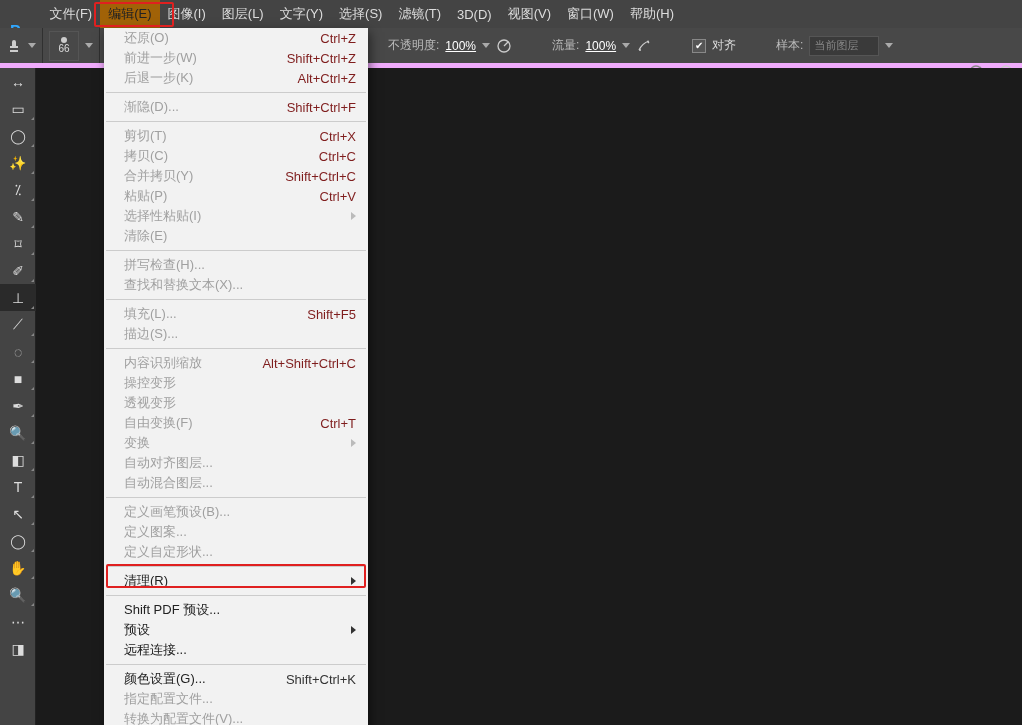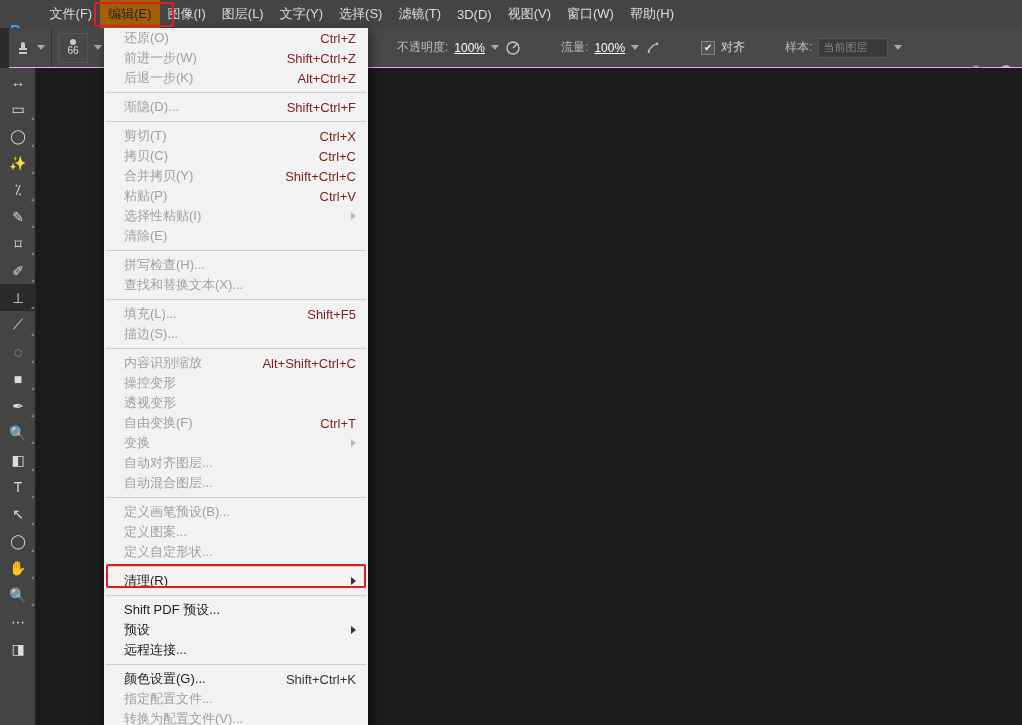--- a/index.html
+++ b/index.html
@@ -2,21 +2,21 @@
 <html><head>
 <meta charset="utf-8">
 <style>
 * { margin:0; padding:0; box-sizing:border-box; font-family:"Microsoft YaHei","PingFang SC",Arial,sans-serif; }
 body { background:#2a2a2a; color:#ccc; width:1022px; height:725px; overflow:hidden; position:relative; }
 .menubar { display:flex; align-items:center; height:28px; background:#444444; font-size:13px; color:#ddd; }
 .ps-logo { color:#31a8ff; font-weight:bold; font-size:16px; padding:0 12px 0 10px;margin-top:36px; }
 .menubar-item { padding:14px 8px; cursor:default;text-align:center; }
 .menubar-item.active { background:#a16207; color:#222; }
 
-.optionsbar { display:flex; align-items:flex-end; height:40px; background:#484848; border-bottom:1px solid #f0abfc; font-size:12px; color:#aaa; position:relative;margin-left:9px; }
+.optionsbar { display:flex; align-items:flex-end; height:40px; background:#484848; border-bottom:5px solid #f0abfc; font-size:12px; color:#aaa; position:relative; }
 .opt-slot { display:flex; align-items:center; padding:0 20px; gap:6px; height:100%; border-right:1px solid #303030; }
 .opt-slot.nopad { padding:0 6px; }
 .brush-thumb { width:30px; height:30px; border:1px solid #555; display:flex; flex-direction:column; align-items:center; justify-content:center; }
 .brush-dot { width:6px; height:6px; border-radius:50%; background:#ccc; }
 .brush-num { font-size:10px; color:#ddd; }
 .triangle-down { width:0;height:0;border-left:4px solid transparent;border-right:4px solid transparent;border-top:5px solid #aaa; }
 .opt-label { color:#bbb; }
 .opt-val { color:#fff; text-decoration:underline; }
 .opt-icon { width:16px;height:16px; display:inline-flex; align-items:center; justify-content:center; color:#ccc; }
 .checkbox { width:14px;height:14px;border:1px solid #888;background:#555;display:inline-flex;align-items:center;justify-content:center; }

